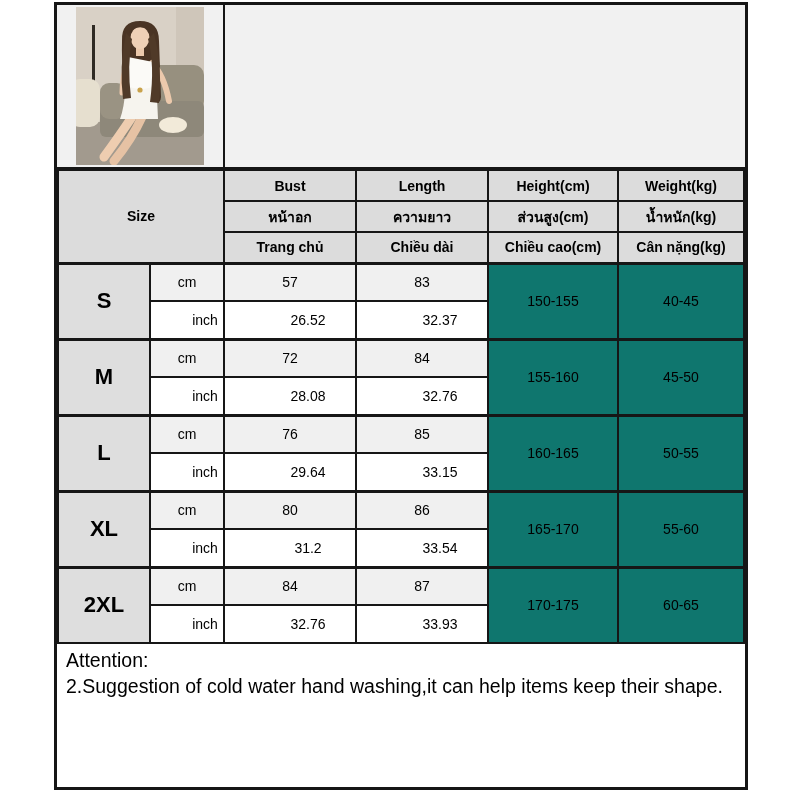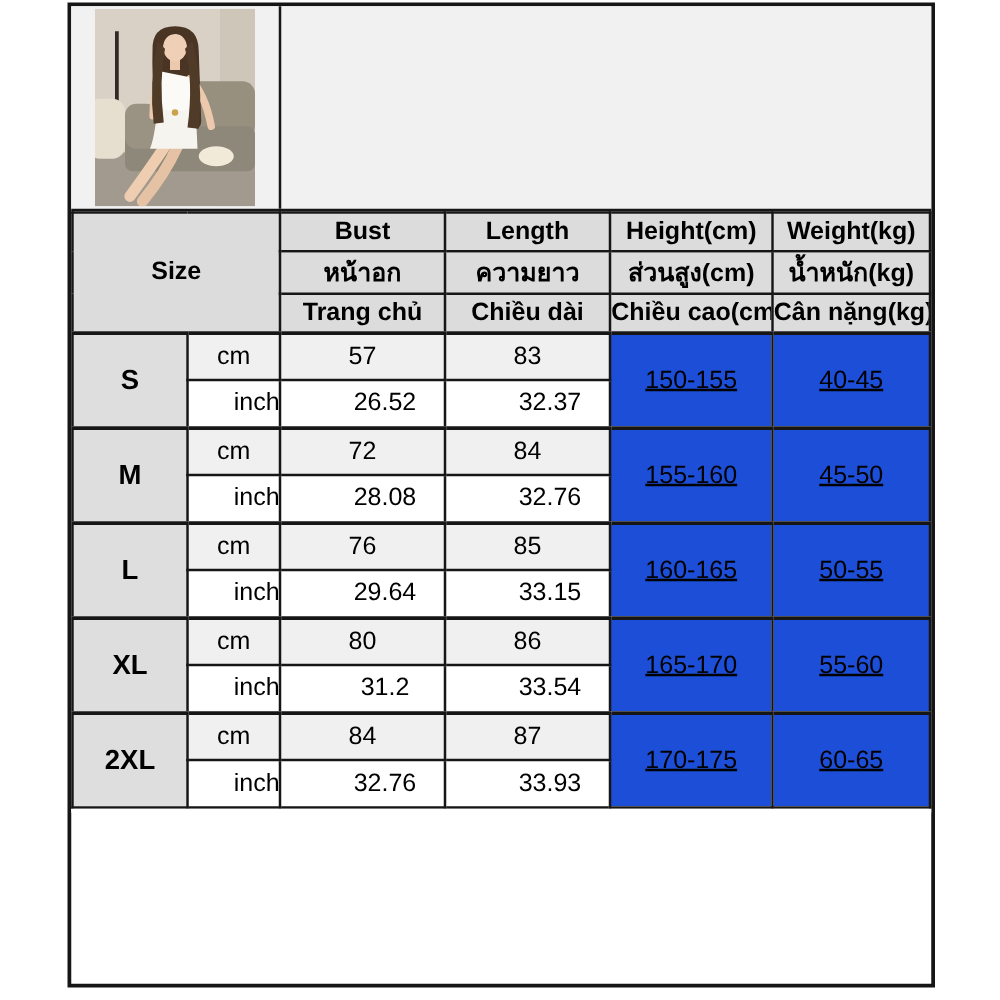--- a/index.html
+++ b/index.html
@@ -24,31 +24,31 @@
   .photo-cell svg { display:block; }
   .title-cell {
     flex:1; display:flex; flex-direction:column; align-items:center; justify-content:center;
     padding-top:8px; gap:8px;
   }
   .title-line { font-weight:bold; font-size:23px; line-height:1.05; white-space:nowrap; }
   
   table.size-table { width:100%; border-collapse:collapse; table-layout:fixed; }
   .size-table th, .size-table td {
     border:2px solid #161616; text-align:center; vertical-align:middle; padding:0;
-    font-size:20px; overflow:hidden; white-space:nowrap;
+    font-size:14px; overflow:hidden; white-space:nowrap;
   }
   .hdr th { background:#dcdcdc; font-weight:bold; height:31px; }
   .size-big { font-size:35px; font-weight:bold; background:#dcdcdc; }
   tr.data-row { height:38px; }
   th.sz { background:#dedede; font-size:22px; font-weight:bold; }
   th.unit { font-weight:normal; }
   tr.cm-row th.unit, tr.cm-row td.val { background:#f0f0f0; }
   tr.in-row th.unit, tr.in-row td.val { background:#ffffff;padding-left:36px; }
   td.val { font-weight:normal; }
-  td.merge { background:#1d4ed8; font-weight:normal;text-decoration:underline; }
+  td.merge { background:#0f766e; font-weight:normal; }
   tr.group-start th, tr.group-start td { border-top:3px solid #161616; }
   
   .attention {
     background:#ffffff; padding:3px 9px 0 9px;
     font-size:19.5px; line-height:26px; font-weight:normal;
   }
   .attention div { text-align:left; }
 </style>
 </head>
 <body>
@@ -180,15 +180,17 @@
       </tr>
       <tr class="data-row in-row">
         <th class="unit">inch</th>
         <td class="val">32.76</td>
         <td class="val">33.93</td>
       </tr>
     </tbody>
   </table>
 
   <div class="attention">
+    <div>Attention:</div>
+    <div>2.Suggestion of cold water hand washing,it can help items keep their shape.</div>
   </div>
 
 </div>
 
 </body></html>

